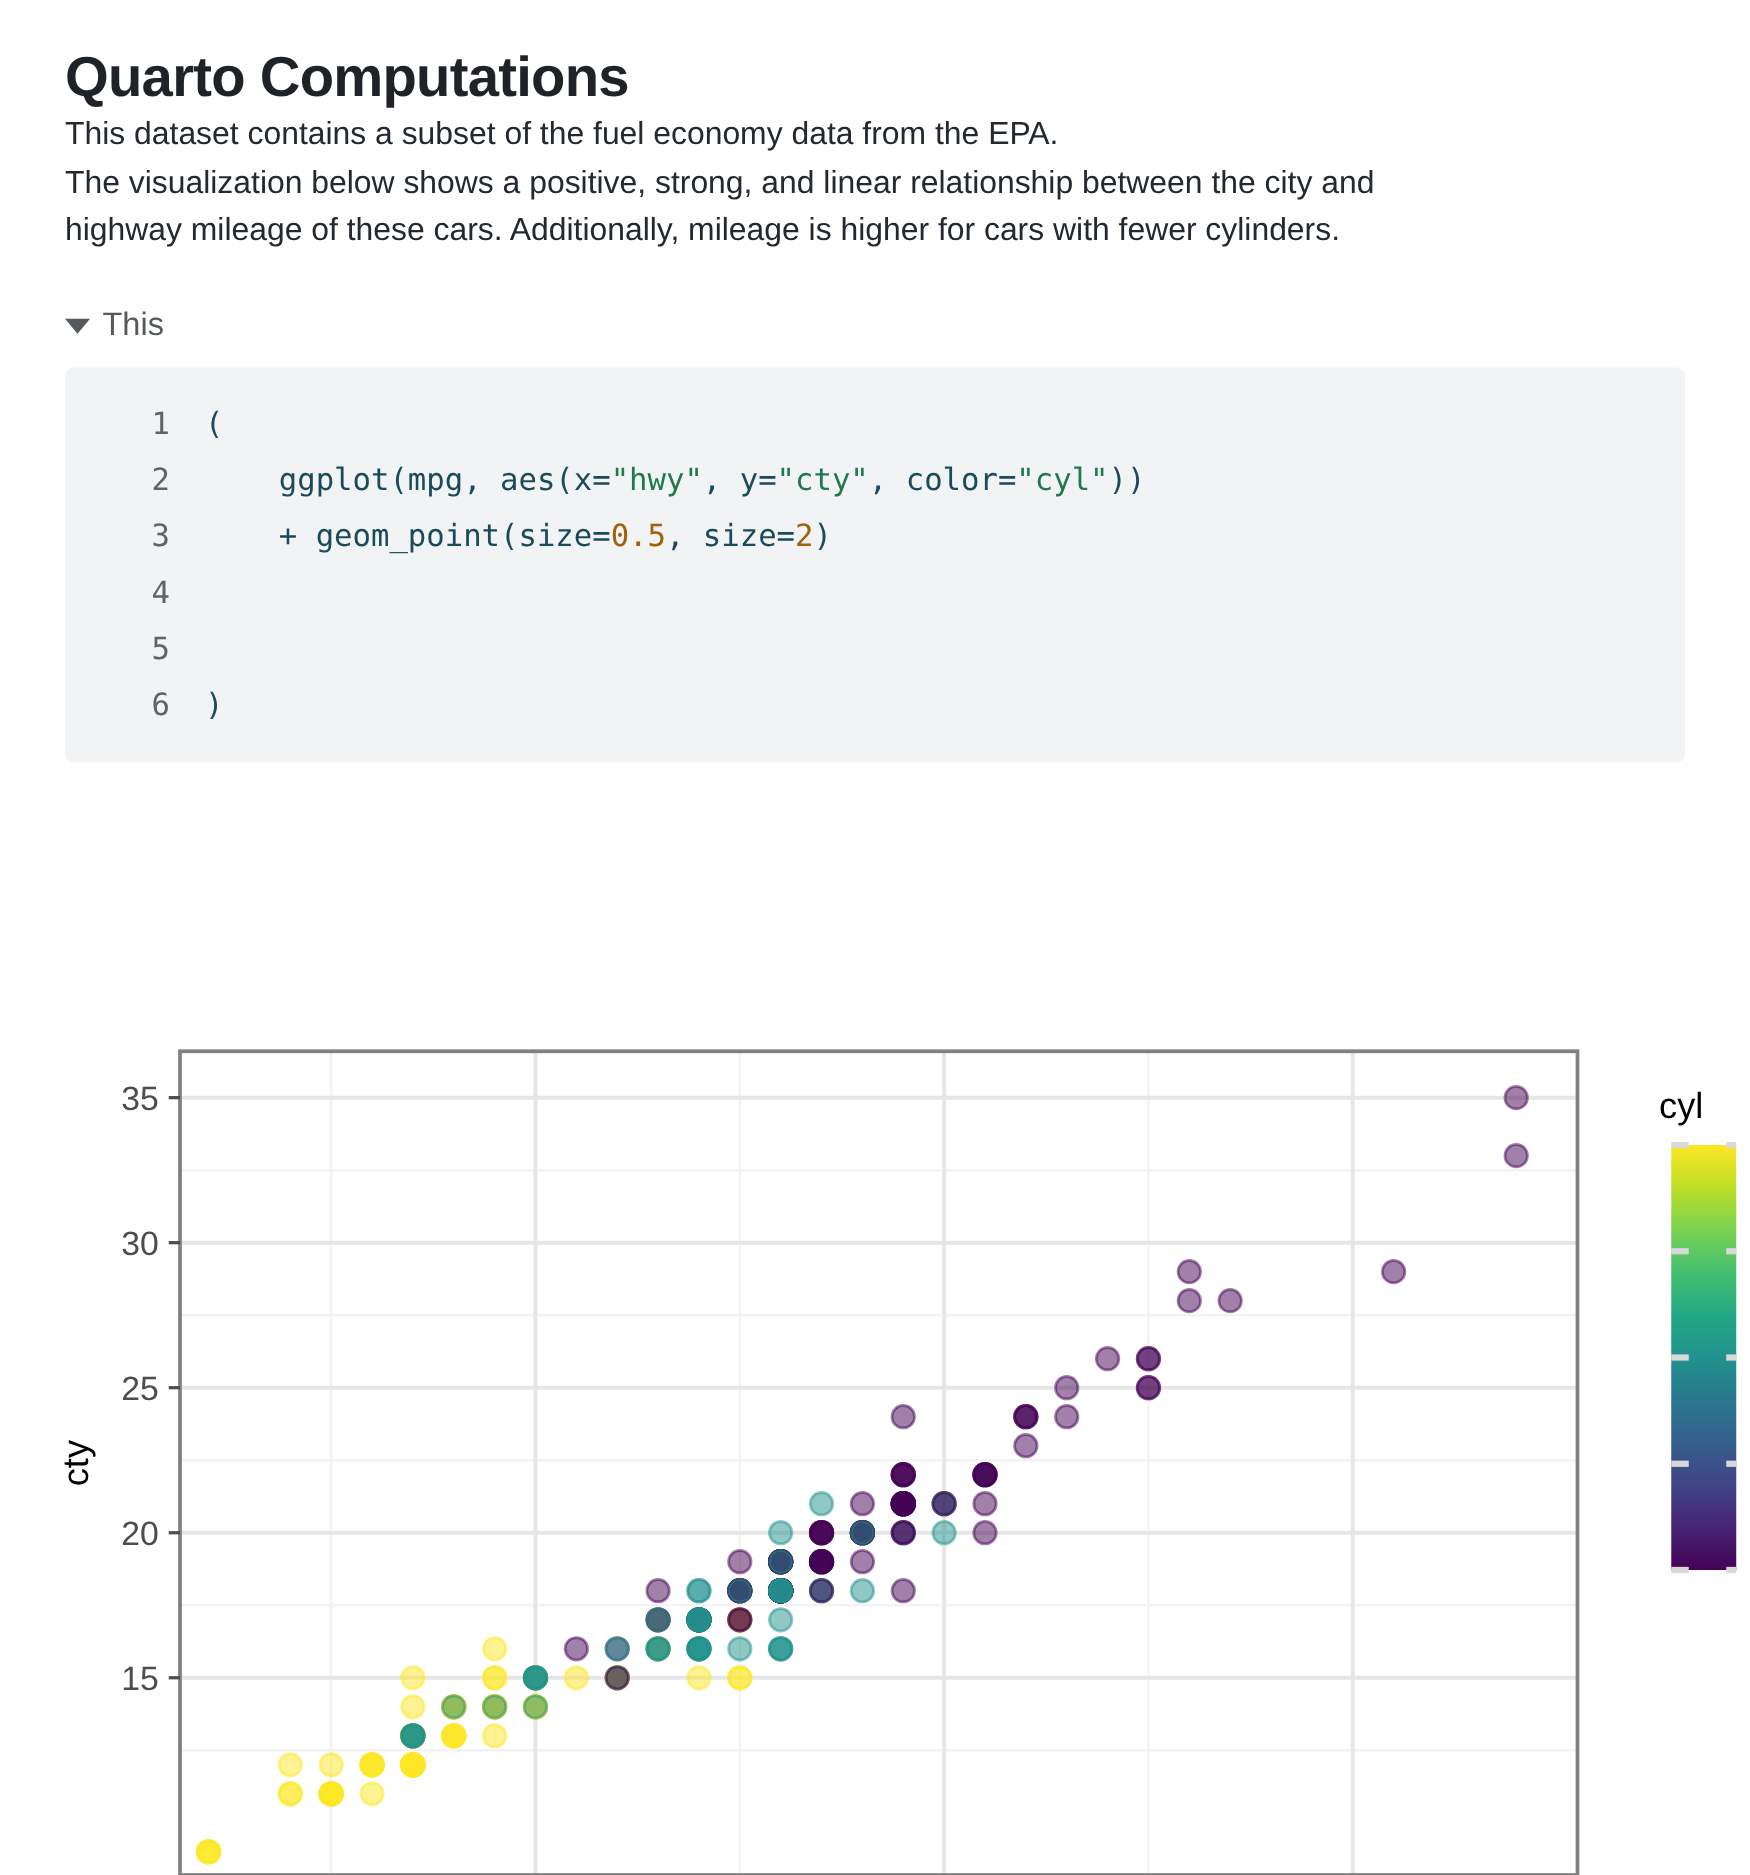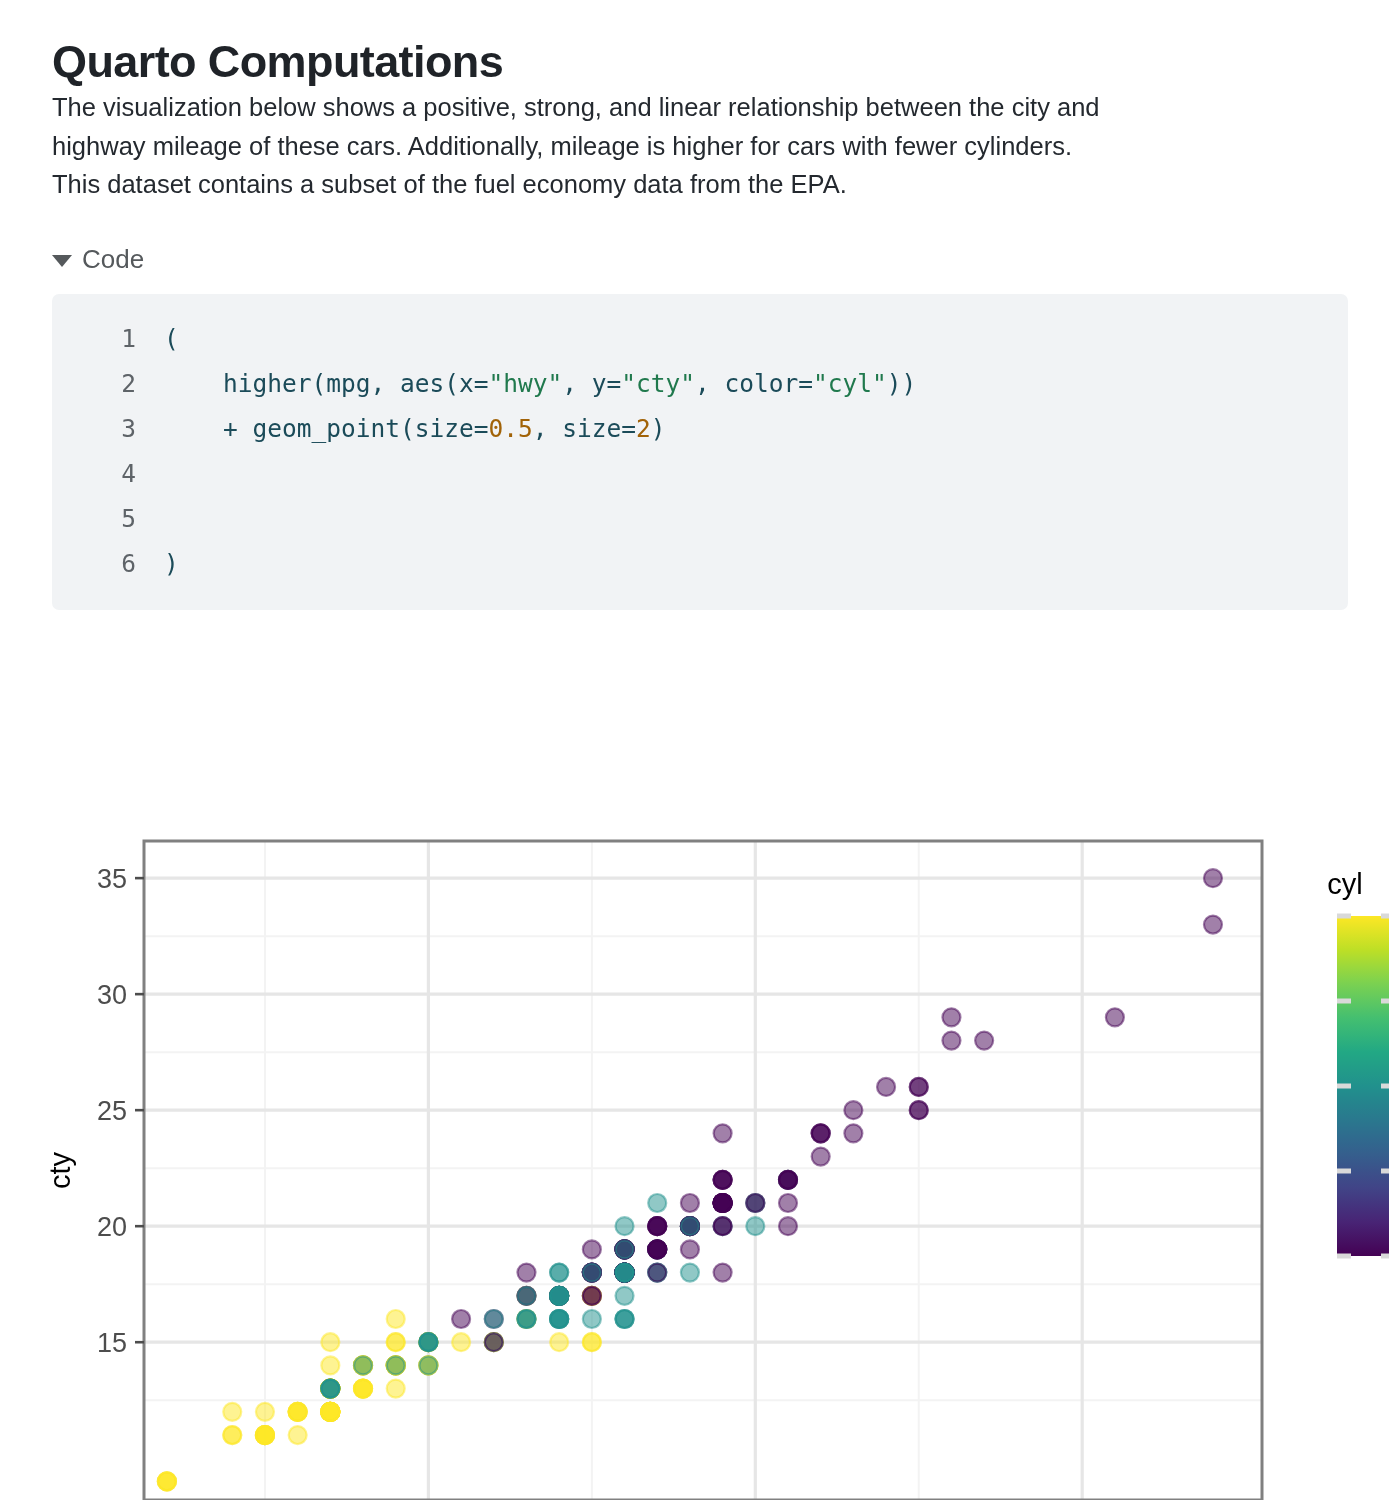--- a/index.html
+++ b/index.html
@@ -118,32 +118,32 @@
     fill: #000000;
   }
 </style>
 </head>
 <body>
 
 <div class="page">
 
   <h1 class="doc-title">Quarto Computations</h1>
 
+  <p class="para p1">This dataset contains a subset of the fuel economy data from the EPA.</p>
   <p class="para p2">The visualization below shows a positive, strong, and linear relationship between the city and highway mileage of these cars. Additionally, mileage is higher for cars with fewer cylinders.</p>
-  <p class="para p1">This dataset contains a subset of the fuel economy data from the EPA.</p>
 
   <div class="code-fold">
     <span class="fold-tri"></span>
-    <span class="fold-label">Code</span>
+    <span class="fold-label">This</span>
   </div>
 
   <div class="code-block">
     <div id="code-lines">
         <div class="code-line"><span class="ln">1</span><span class="code-txt"><span class="tok-plain">(</span></span></div>
-        <div class="code-line"><span class="ln">2</span><span class="code-txt"><span class="tok-plain">    higher(mpg, aes(x=</span><span class="tok-str">"hwy"</span><span class="tok-plain">, y=</span><span class="tok-str">"cty"</span><span class="tok-plain">, color=</span><span class="tok-str">"cyl"</span><span class="tok-plain">))</span></span></div>
+        <div class="code-line"><span class="ln">2</span><span class="code-txt"><span class="tok-plain">    ggplot(mpg, aes(x=</span><span class="tok-str">"hwy"</span><span class="tok-plain">, y=</span><span class="tok-str">"cty"</span><span class="tok-plain">, color=</span><span class="tok-str">"cyl"</span><span class="tok-plain">))</span></span></div>
         <div class="code-line"><span class="ln">3</span><span class="code-txt"><span class="tok-plain">    + geom_point(size=</span><span class="tok-num">0.5</span><span class="tok-plain">, size=</span><span class="tok-num">2</span><span class="tok-plain">)</span></span></div>
         <div class="code-line"><span class="ln">4</span></div>
         <div class="code-line"><span class="ln">5</span></div>
         <div class="code-line"><span class="ln">6</span><span class="code-txt"><span class="tok-plain">)</span></span></div>
       </div>
   </div>
 
   <div class="plot-wrap">
     <svg class="plot-svg" id="plot-svg" width="1360" height="680" viewBox="0 0 1360 680">
         <rect x="104" y="13" width="1118" height="659" fill="#ffffff"></rect>

